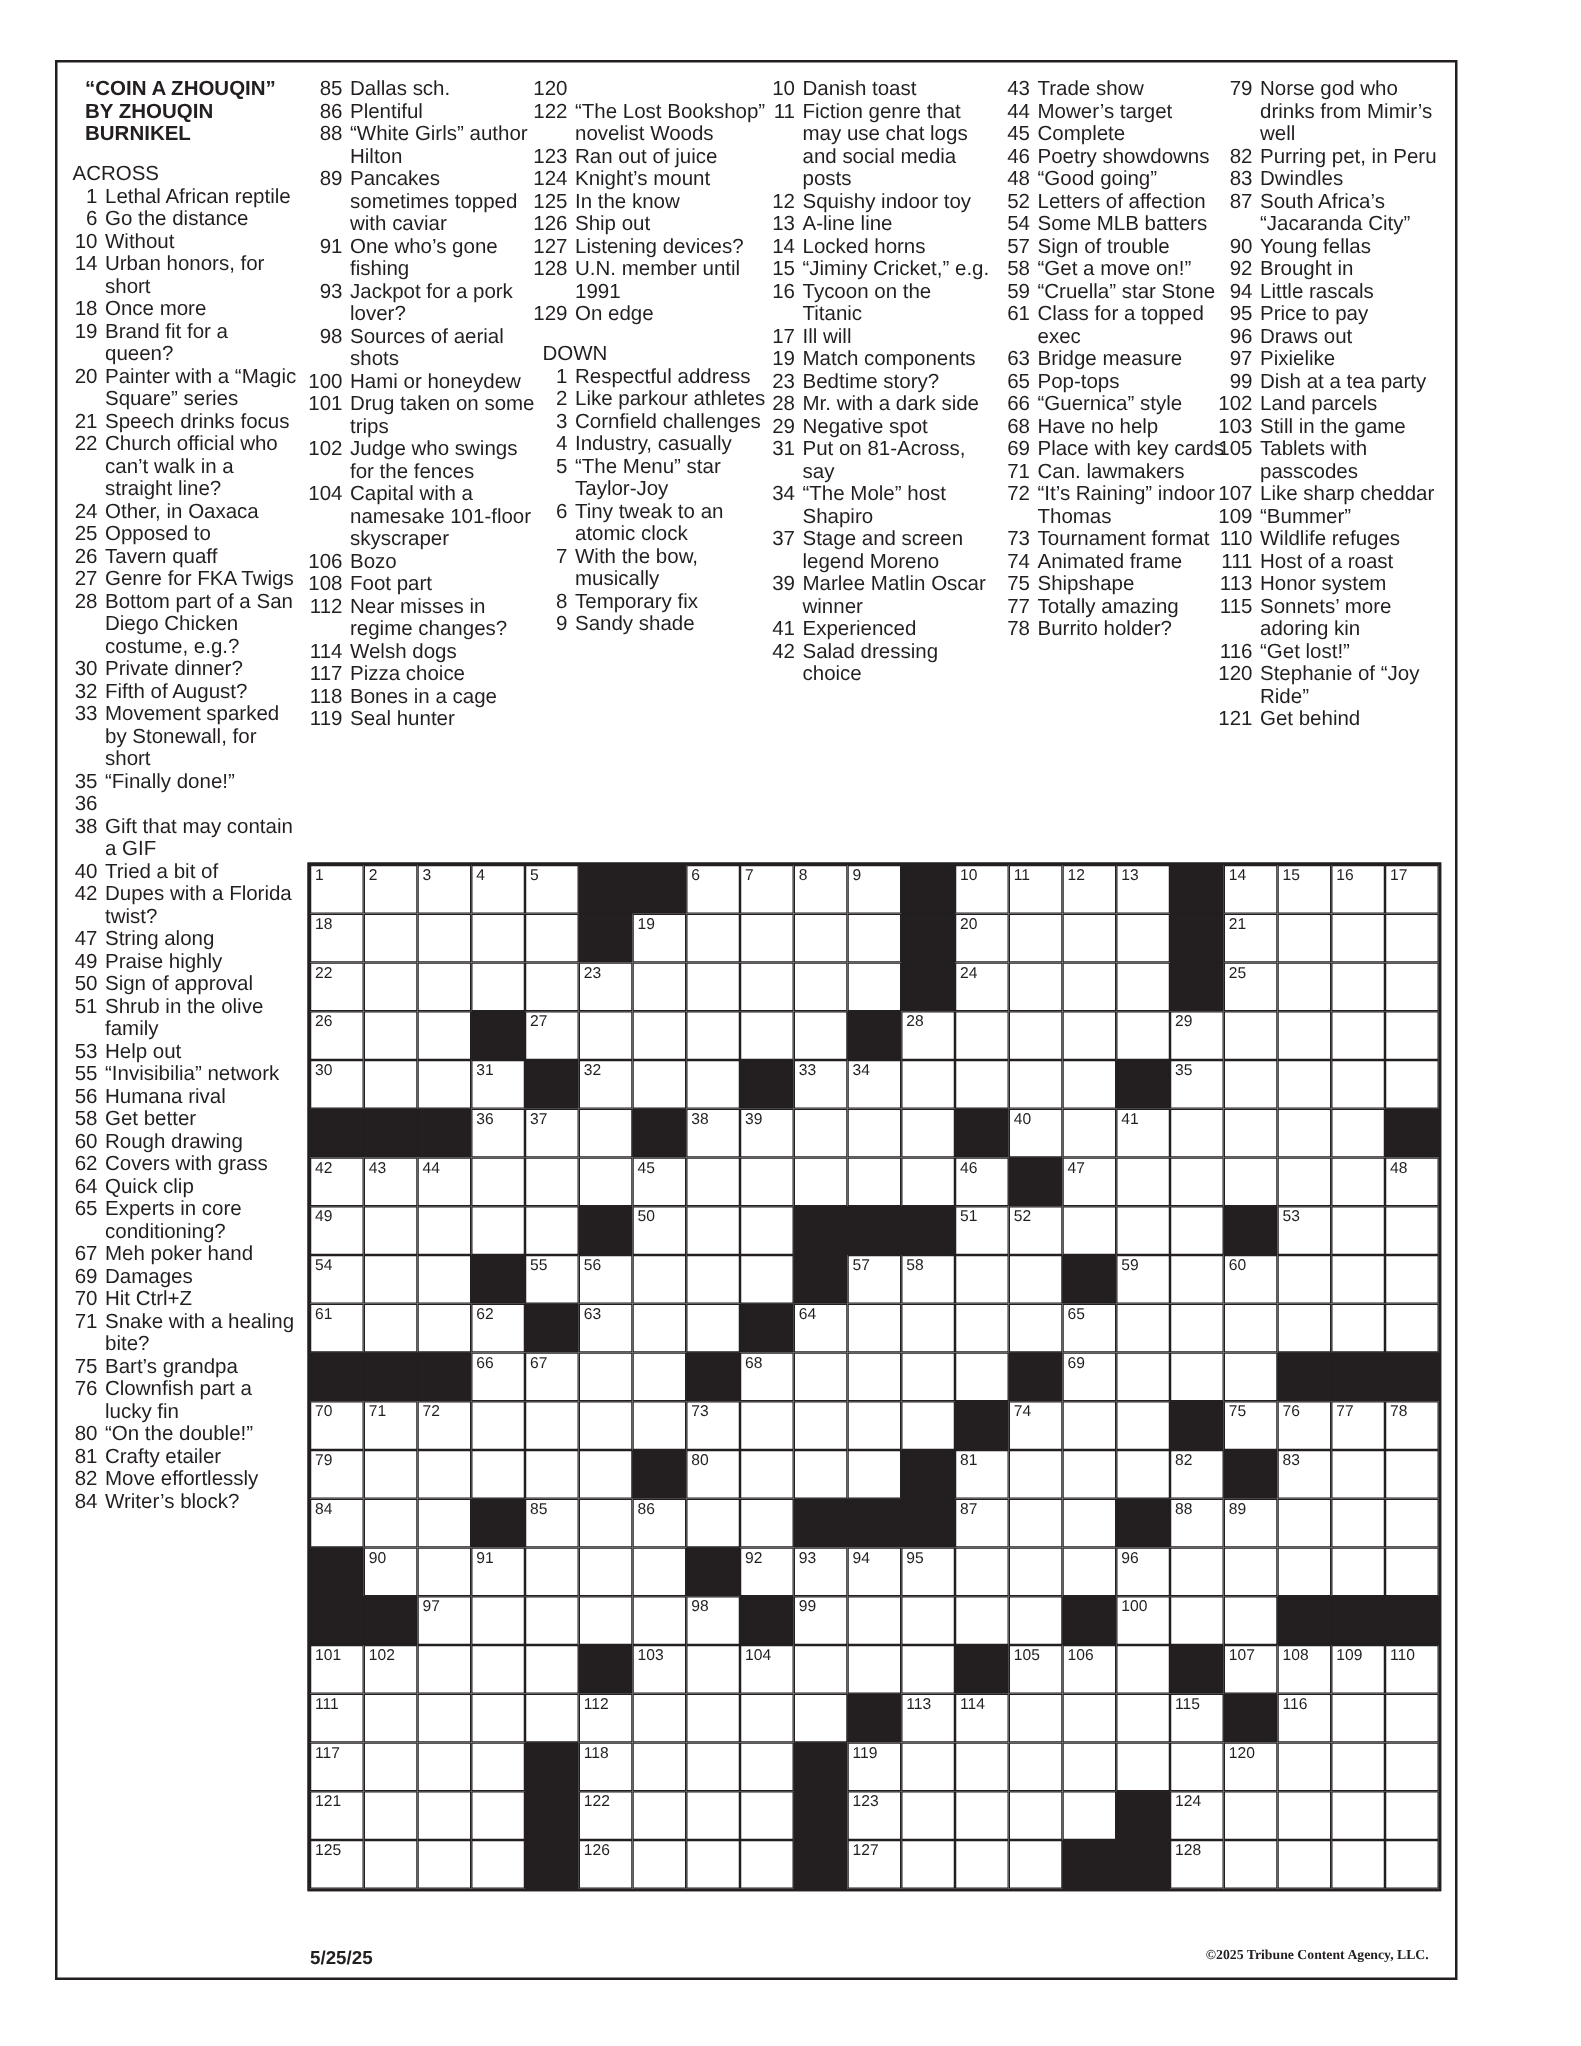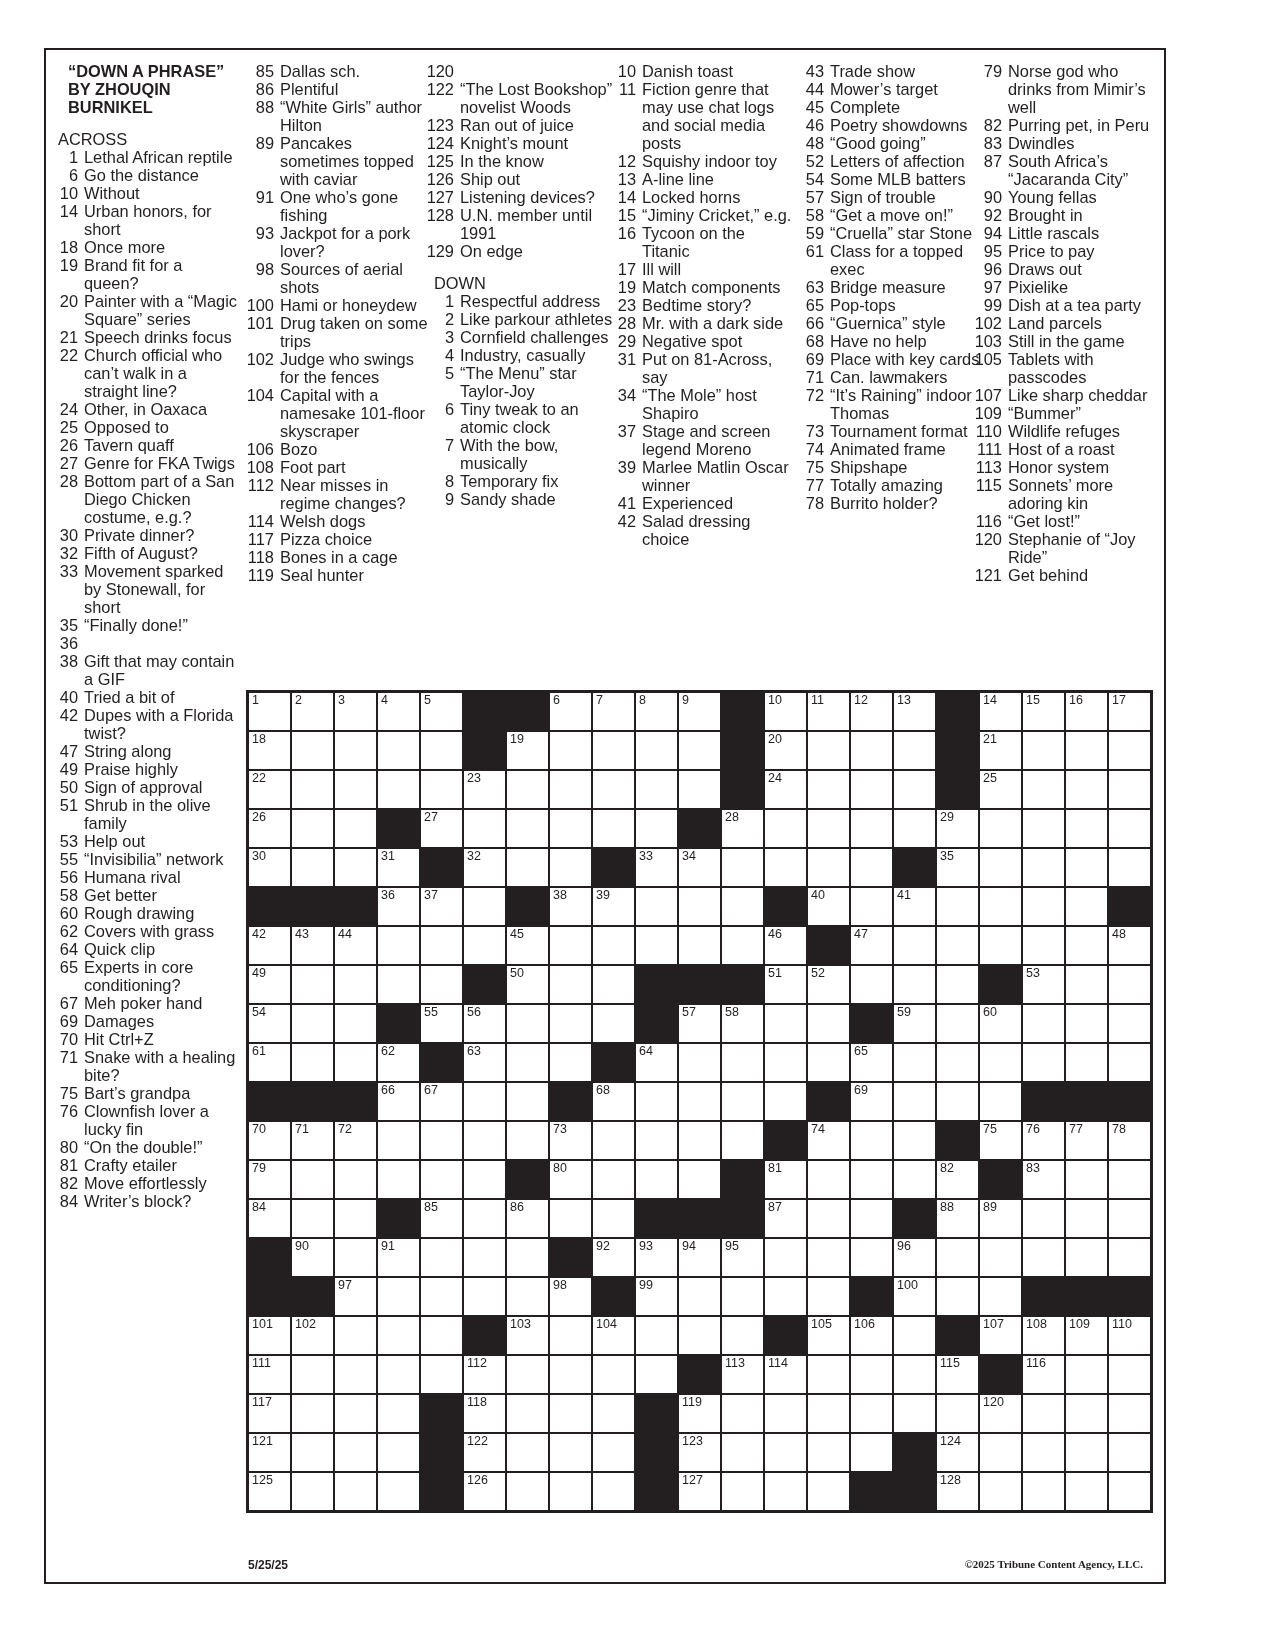--- a/index.html
+++ b/index.html
@@ -14,31 +14,31 @@
   #col1 { left: 48px; width: 190px; }
   #col2 { left: 244px; width: 185px; }
   #col3 { left: 424px; width: 190px; }
   #col4 { left: 606px; width: 190px; }
   #col5 { left: 794px; width: 190px; }
   #col6 { left: 972px; width: 190px; }
   .grid { position: absolute; left: 246px; top: 690px; display: grid; grid-template-columns: repeat(21, 43px); grid-template-rows: repeat(21, 39px); border: 2px solid #231f20; background: #231f20; gap: 0; }
   .cell { border: 1px solid #231f20; background: #fff; position: relative; }
   .cell.blk { background: #231f20; }
   .cell .n { position: absolute; left: 3px; top: 1px; font-size: 12.5px; line-height: 13px; }
-  .footer-left { position: absolute; left: 248px; top: 1558px; font-weight: bold; font-size: 12px; }
+  .footer-left { position: absolute; left: 248px; top: 1558px; font-weight: bold; font-size: 15px; }
   .footer-right { position: absolute; right: 122px; top: 1558px; font-family: "Liberation Serif", serif; font-weight: bold; font-size: 11px; }
 </style>
 </head>
 <body>
 
 <div class="frame"></div>
 
 <div class="clue-col" id="col1">
   <div class="title">
-    <div>“DOWN A PHRASE”</div>
+    <div>“COIN A ZHOUQIN”</div>
     <div>BY ZHOUQIN</div>
     <div>BURNIKEL</div>
   </div>
   <div class="hdr">ACROSS</div>
   <div id="list1">
       <div class="clue">
         <span class="num">1</span>
         <span class="txt">Lethal African reptile</span>
       </div>
       <div class="clue">
@@ -187,21 +187,21 @@
       <div class="clue">
         <span class="num">71</span>
         <span class="txt">Snake with a healing bite?</span>
       </div>
       <div class="clue">
         <span class="num">75</span>
         <span class="txt">Bart’s grandpa</span>
       </div>
       <div class="clue">
         <span class="num">76</span>
-        <span class="txt">Clownfish lover a lucky fin</span>
+        <span class="txt">Clownfish part a lucky fin</span>
       </div>
       <div class="clue">
         <span class="num">80</span>
         <span class="txt">“On the double!”</span>
       </div>
       <div class="clue">
         <span class="num">81</span>
         <span class="txt">Crafty etailer</span>
       </div>
       <div class="clue">

